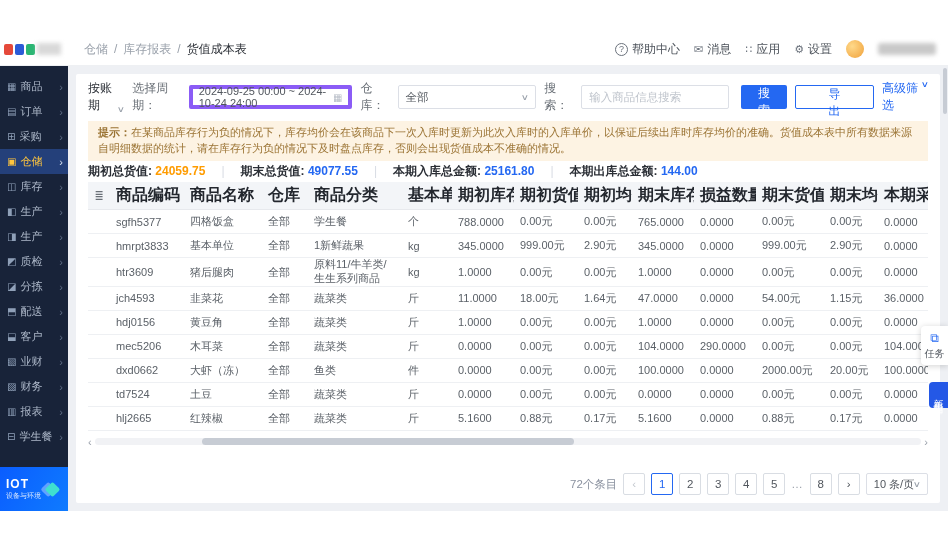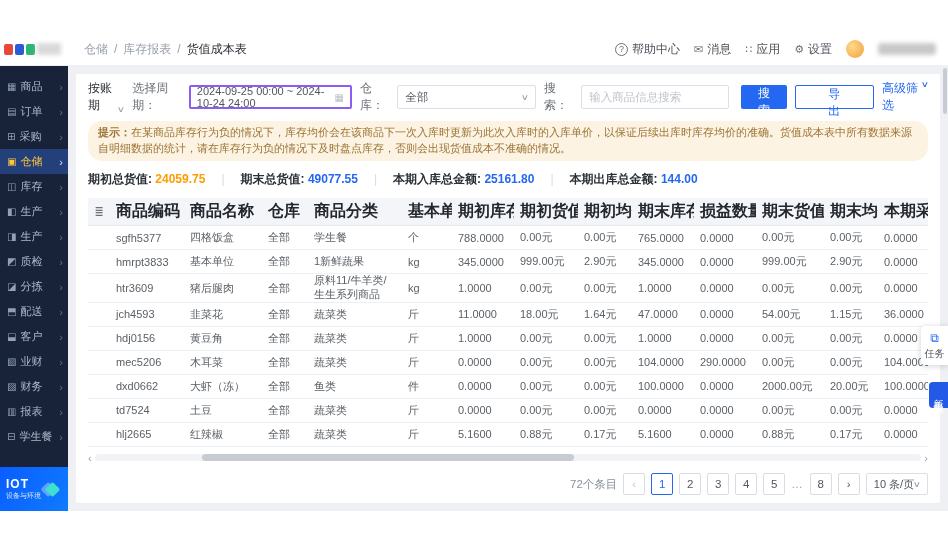--- a/index.html
+++ b/index.html
@@ -34,32 +34,32 @@
 .iot-txt b{display:block;font-size:12px;letter-spacing:1px}
 .iot-txt i{font-size:7px;opacity:.85;display:block}
 .iot-gfx{width:11px;height:11px;background:#3fe0cf;transform:rotate(45deg);border-radius:2px;box-shadow:-3px 3px 0 rgba(255,255,255,.35);margin-right:4px}
 
 .main{position:absolute;top:66px;left:68px;width:880px;height:445px;background:#eef0f4;padding:8px}
 .card{background:#fff;width:100%;height:100%;border-radius:2px;display:flex;flex-direction:column;overflow:hidden}
 .frow{display:flex;align-items:center;gap:8px;padding:6px 12px;font-size:12px;color:#4e545c}
 .ptype{display:flex;align-items:flex-end;gap:3px;color:#2b2f36;cursor:pointer}
 .chev{font-size:8px;color:#9aa1ab;transform:scaleX(1.4)}
 .flabel{color:#6a7077}
-.dinput{width:198px;height:24px;border:2px solid #8b5cf6;border-radius:2px;display:flex;align-items:center;justify-content:space-between;padding:0 6px;font-size:11px;color:#51565d;cursor:pointer}
+.dinput{width:198px;height:24px;border:4px solid #8b5cf6;border-radius:2px;display:flex;align-items:center;justify-content:space-between;padding:0 6px;font-size:11px;color:#51565d;cursor:pointer}
 .cal{font-size:10px;color:#b6bcc6}
 .select{height:24px;border:1px solid #dcdfe6;border-radius:2px;display:flex;align-items:center;justify-content:space-between;padding:0 7px;font-size:11.5px;color:#51565d;cursor:pointer}
 .wsel{width:168px}
 .sinput{width:148px;height:24px;border:1px solid #dcdfe6;border-radius:2px;padding:0 7px;font-size:11.5px;color:#333;outline:none}
 .sinput::placeholder{color:#bfc4cc}
 .btn-primary{height:24px;padding:0 13px;background:#2468f2;border:none;color:#fff;font-size:12px;border-radius:2px;cursor:pointer;margin-left:4px}
 .btn-ghost{height:24px;padding:0 29px;background:#fff;border:1px solid #2468f2;color:#2468f2;font-size:12px;border-radius:2px;cursor:pointer}
 .adv{margin-left:auto;color:#2468f2;display:flex;align-items:flex-start;gap:3px;cursor:pointer}
 .adv .chev{color:#2468f2}
-.notice{margin:1px 12px 0;background:#fdf3e3;border-radius:14px;padding:4px 10px;font-size:11px;color:#9b7434;line-height:1.45}
-.summary{display:flex;align-items:center;gap:16px;padding:10px 12px;font-size:12px;color:#2b2f36}
+.notice{margin:1px 12px 0;background:#fdf3e3;border-radius:0;padding:4px 10px;font-size:11px;color:#9b7434;line-height:1.45}
+.summary{display:flex;align-items:center;gap:16px;padding:2px 12px;font-size:12px;color:#2b2f36}
 .sep{color:#d8dce3}
 .twrap{margin:0 12px;overflow:hidden}
 table{border-collapse:collapse;table-layout:fixed;width:860px}
 th{background:#f3f5f8;height:28px;font-size:16px;color:#23272e;text-align:left;padding:0 6px;font-weight:bold;white-space:nowrap;overflow:hidden;border-bottom:1px solid #e7e9ed}
 td{height:24px;font-size:11px;color:#5b6168;padding:0 6px;white-space:nowrap;overflow:hidden;border-bottom:1px solid #eef0f3}
 td.cat{white-space:normal;line-height:1.25}
 .c-ico{text-align:center;color:#6a7077;font-size:11px}
 .hscroll{display:flex;align-items:center;gap:3px;margin:5px 12px 0}
 .sarrow{color:#9aa1ab;font-size:11px;cursor:pointer}
 .track{flex:1;height:7px;background:#f1f2f5;border-radius:4px;position:relative}

